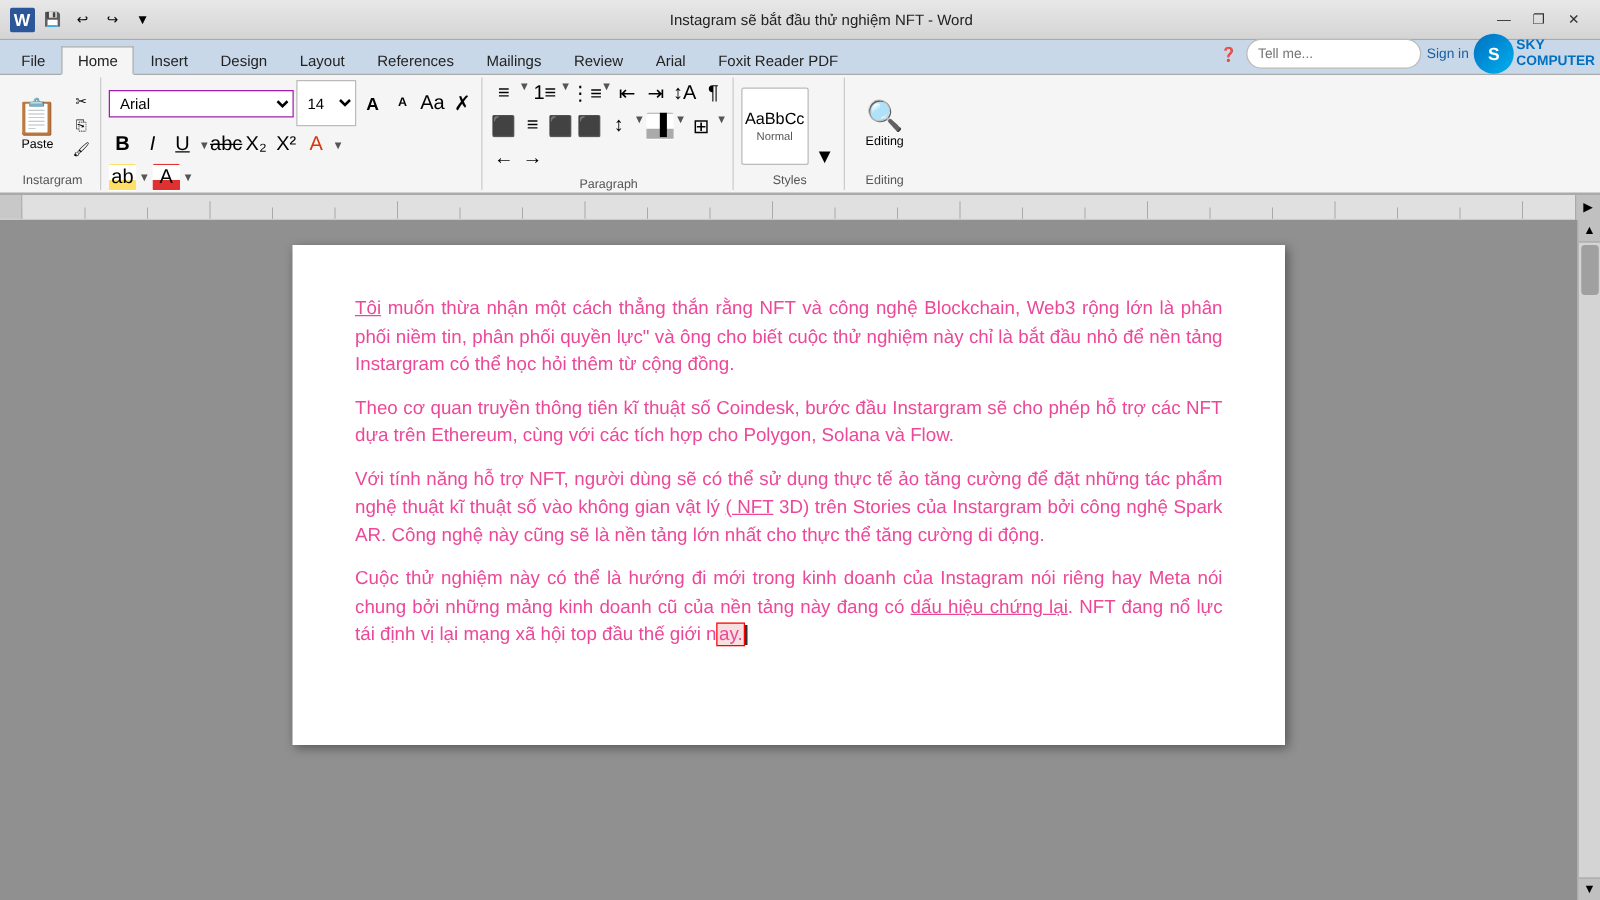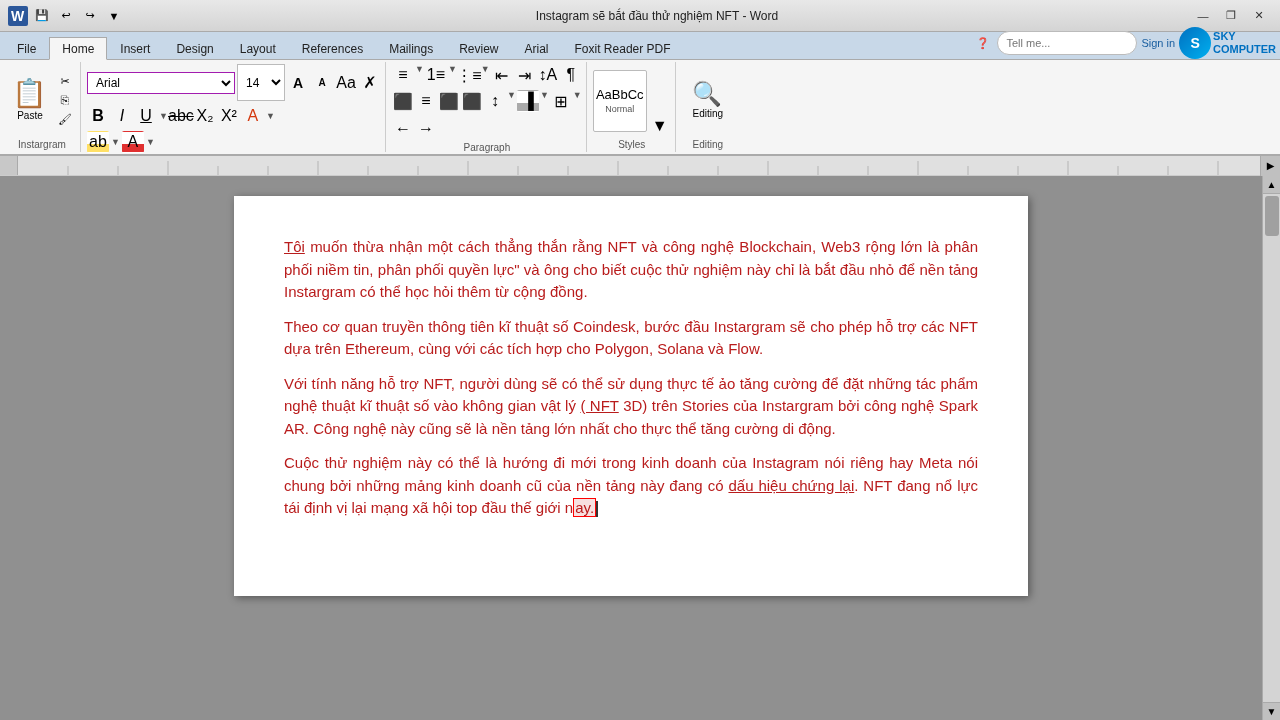--- a/index.html
+++ b/index.html
@@ -238,21 +238,21 @@
       min-height: 400px;
       background: white;
       padding: 40px 50px;
       box-shadow: 2px 2px 8px rgba(0,0,0,0.4);
     }
 
     #doc-page p {
       font-family: Arial, sans-serif;
       font-size: 15px;
       line-height: 1.5;
-      color: #b91c1c;
+      color: #ec4899;
       margin-bottom: 12px;
       text-align: justify;
     }
 
     .underline-text { text-decoration: underline; }
 
     
     .text-cursor {
       display: inline-block;
       width: 2px;

